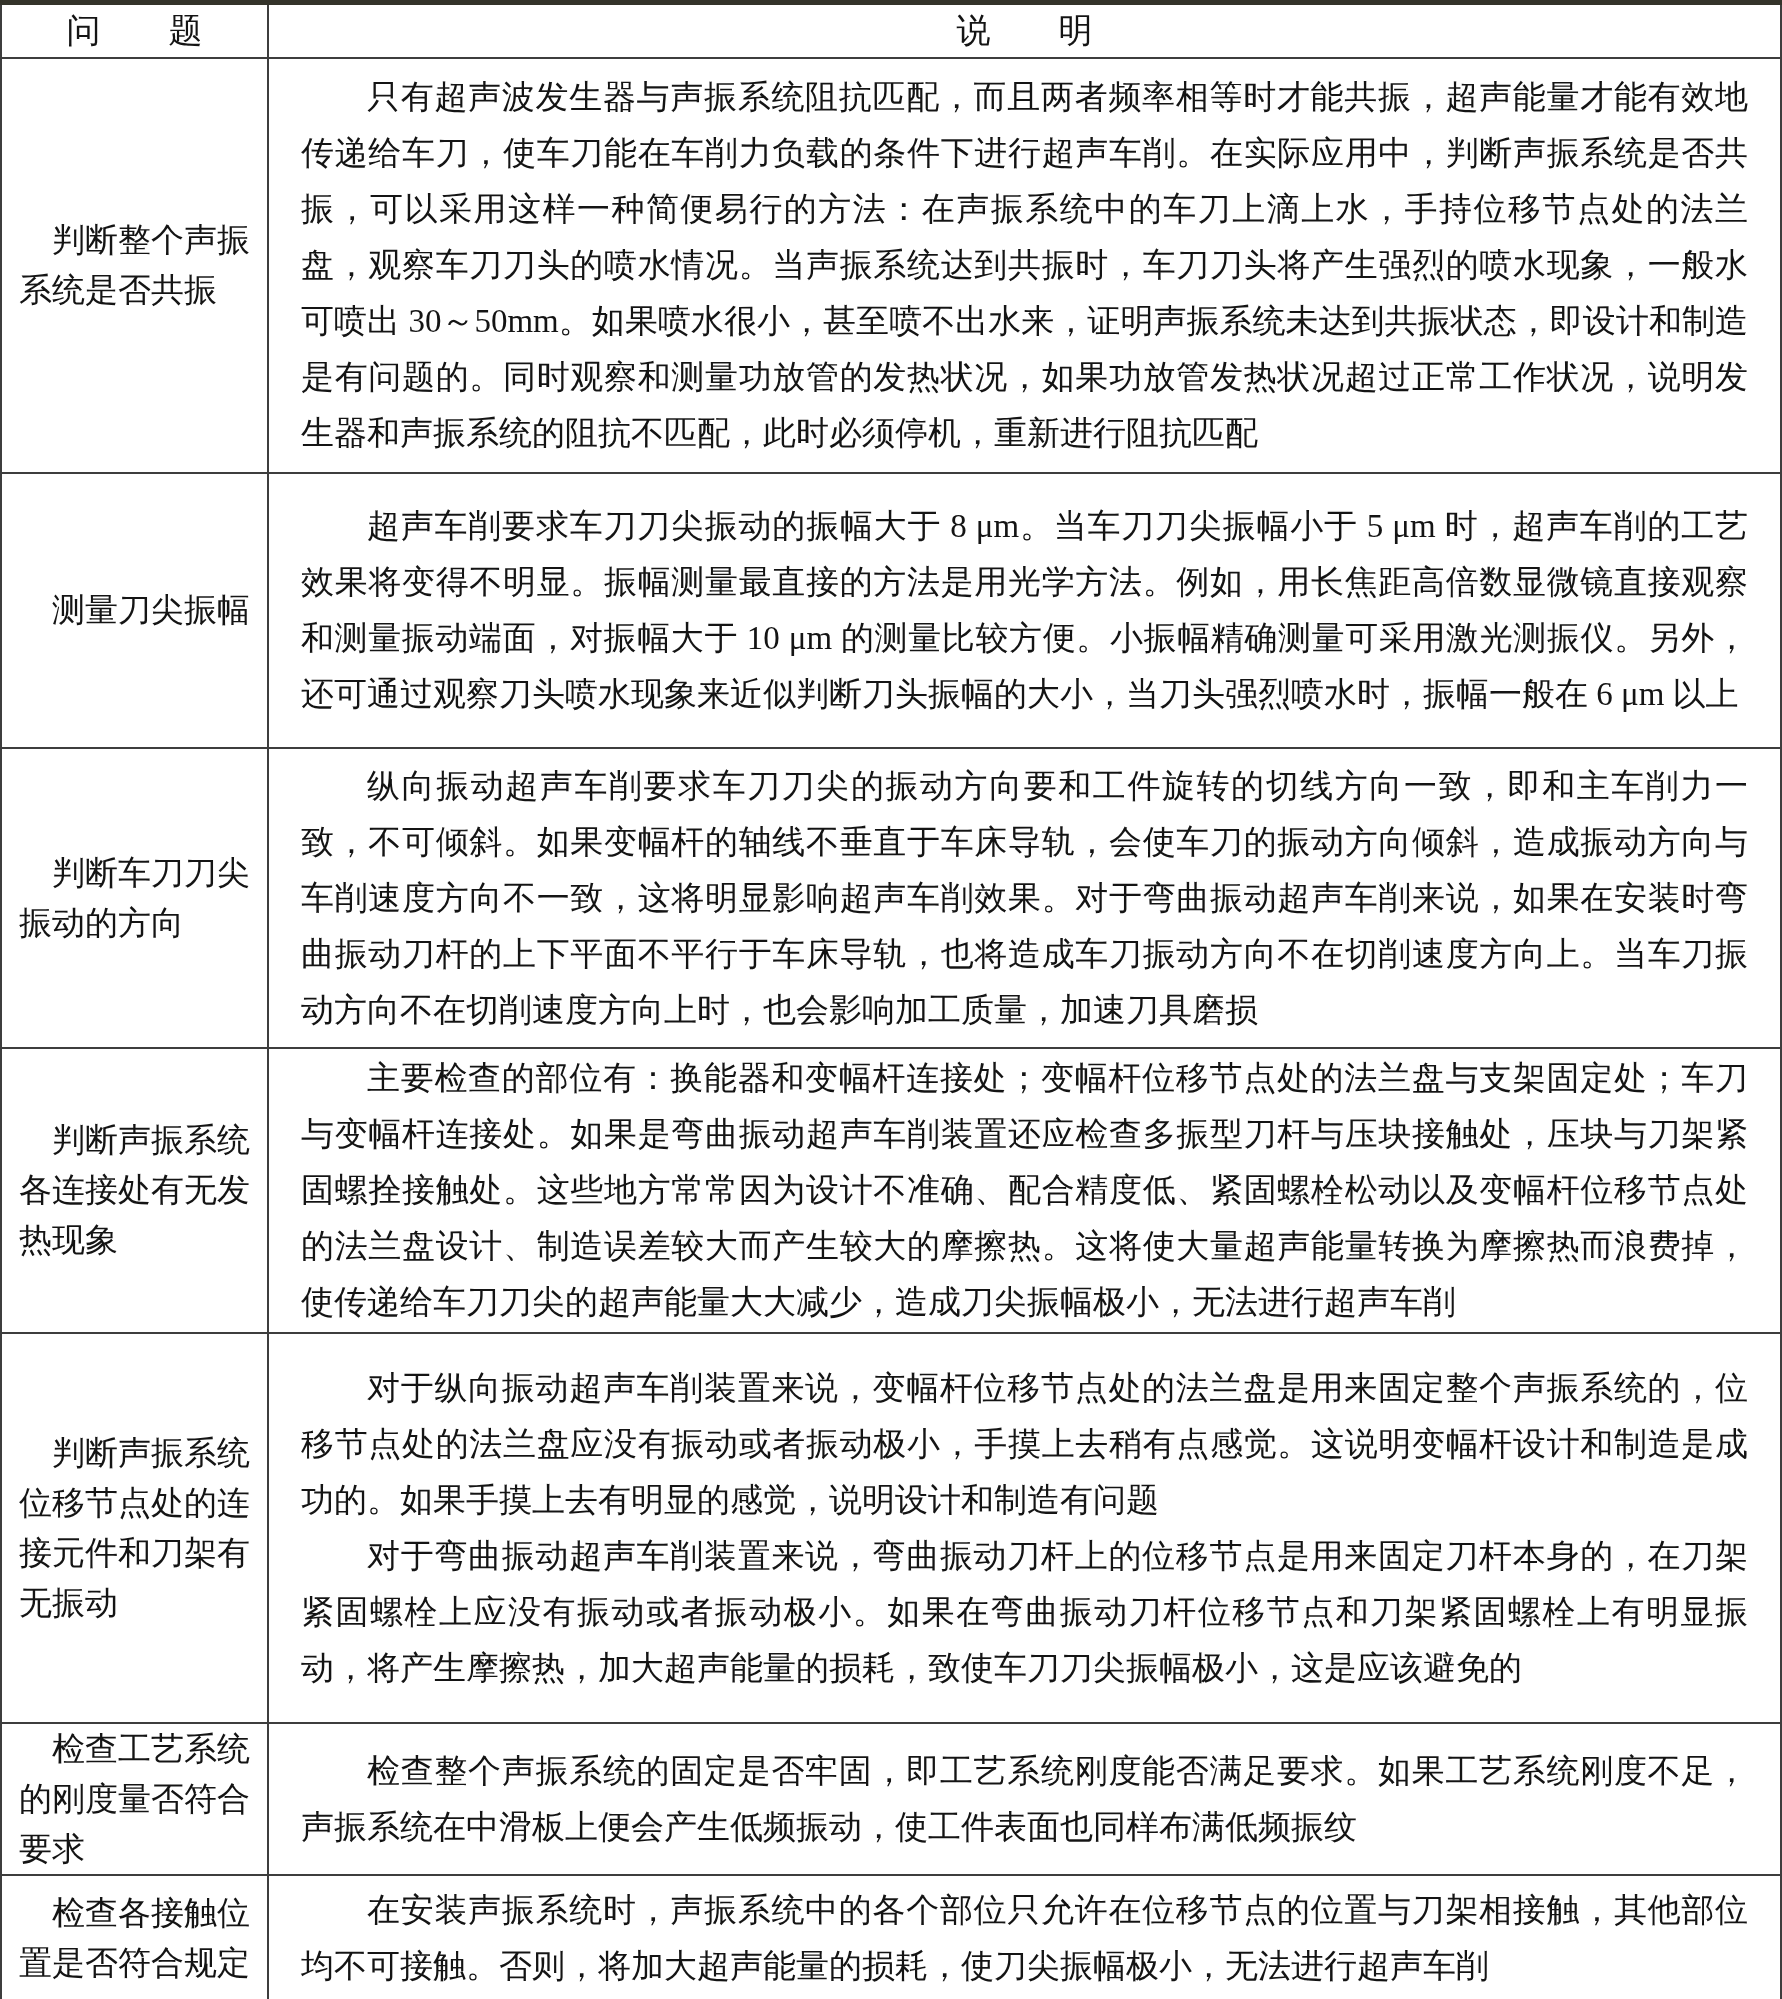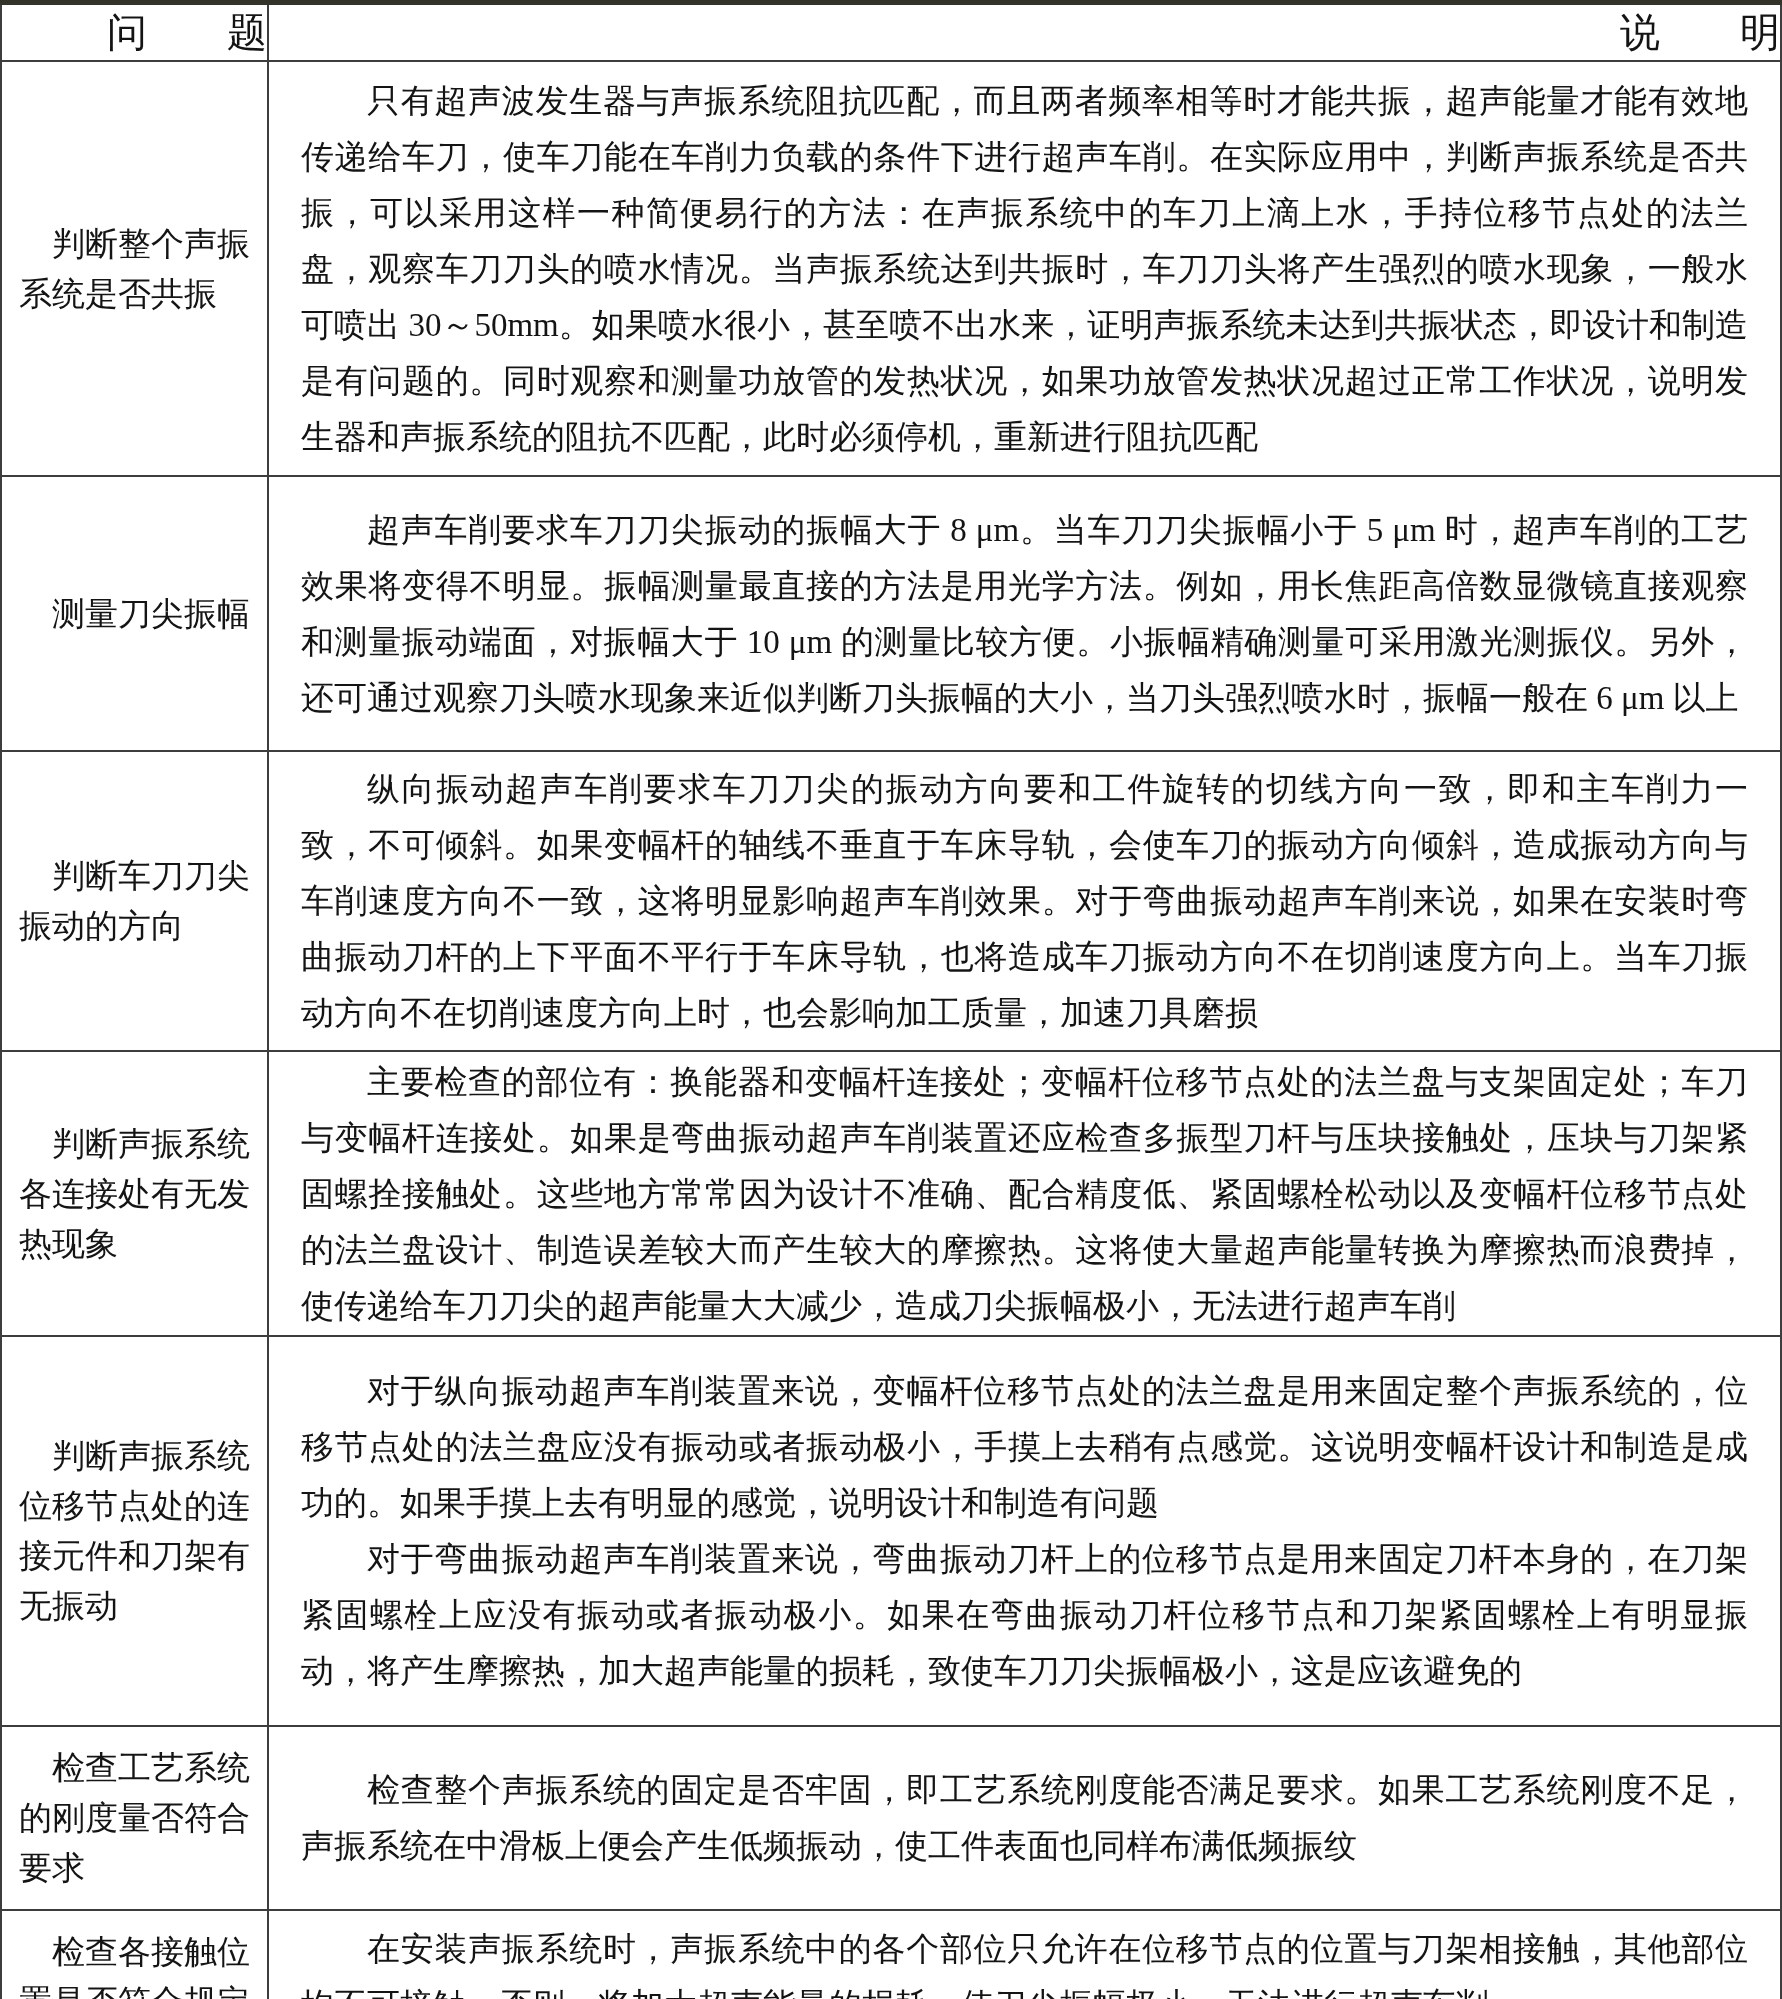--- a/index.html
+++ b/index.html
@@ -34,30 +34,30 @@
   col.c-problem { width: 267px; }
   tr.hdr { height: 55px; }
   tr.r1 { height: 415px; }
   tr.r2 { height: 275px; }
   tr.r3 { height: 300px; }
   tr.r4 { height: 285px; }
   tr.r5 { height: 390px; }
   tr.r6 { height: 150px; }
   tr.r7 { height: 129px; }
   th.head-cell {
-    font-size: 40px;
-    text-align: right;
+    font-size: 34px;
+    text-align: center;
     letter-spacing: 0;
   }
   td.problem-cell {
     text-align: center;
   }
   .label {
     width: 7em;
-    margin: 16px auto;
+    margin: 0 auto;
     font-size: 33px;
     line-height: 50px;
     text-align: justify;
     text-indent: 1em;
   }
   td.explain-cell {
     padding: 0 32px;
   }
   td.explain-cell p {
     margin: 0;

